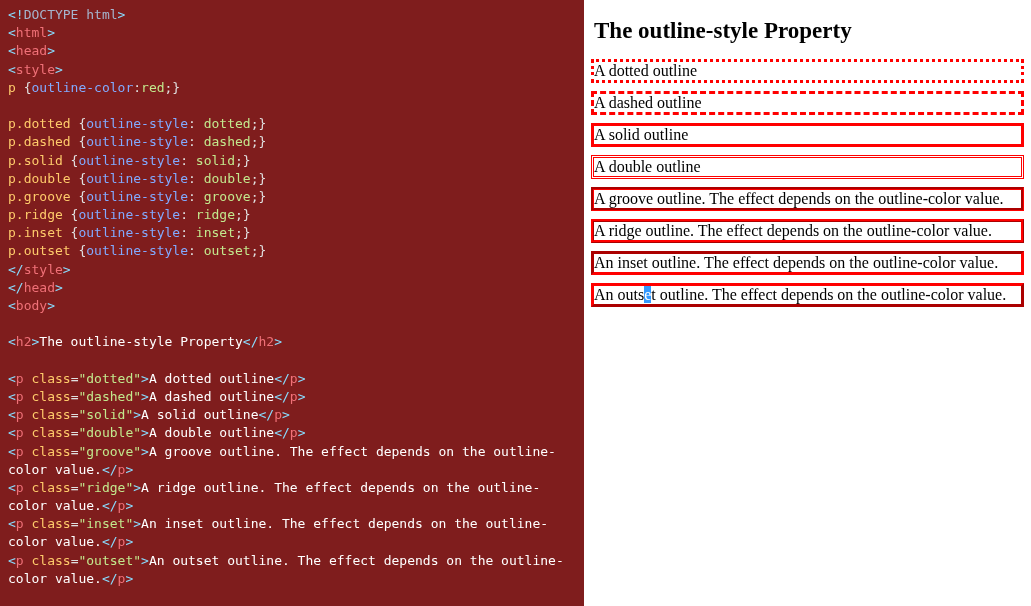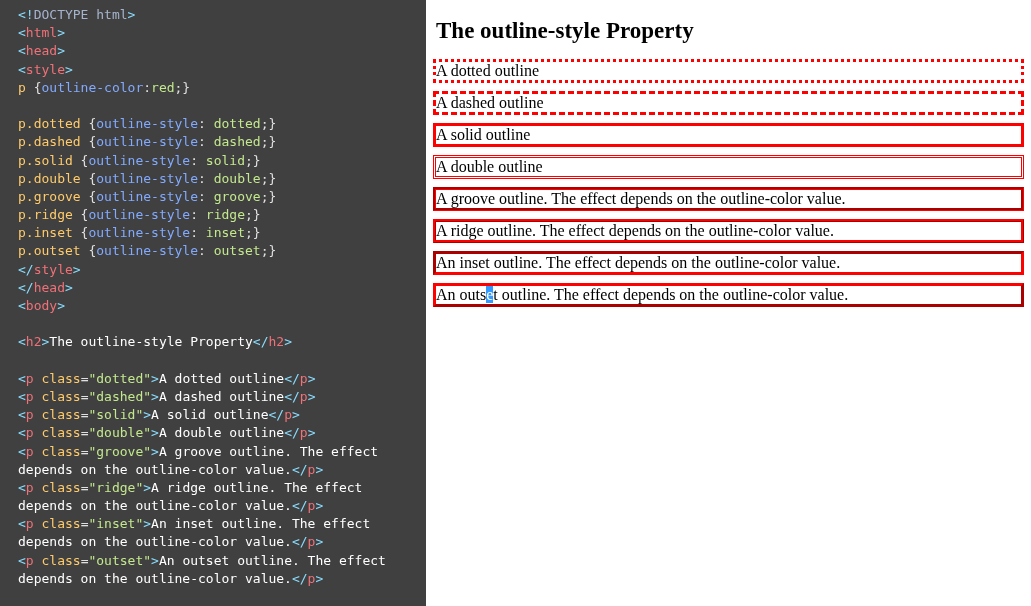--- a/index.html
+++ b/index.html
@@ -6,25 +6,25 @@
 body {
   margin: 0;
   padding: 0;
   font-family: "Consolas", "Monaco", monospace;
   font-size: 13px;
   width: 1031px;
   height: 606px;
   display: flex;
 }
 .editor-pane {
-  width: 426px;
+  width: 584px;
   height: 606px;
-  background: #404040;
+  background: #7f1d1d;
   color: #d4d4d4;
-  padding: 6px 18px;
+  padding: 6px 8px;
   overflow: hidden;
   line-height: 1.4;
   white-space: pre-wrap;
 }
 .preview-pane {
   flex: 1;
   height: 606px;
   background: #ffffff;
   color: #000000;
   font-family: "Times New Roman", serif;

